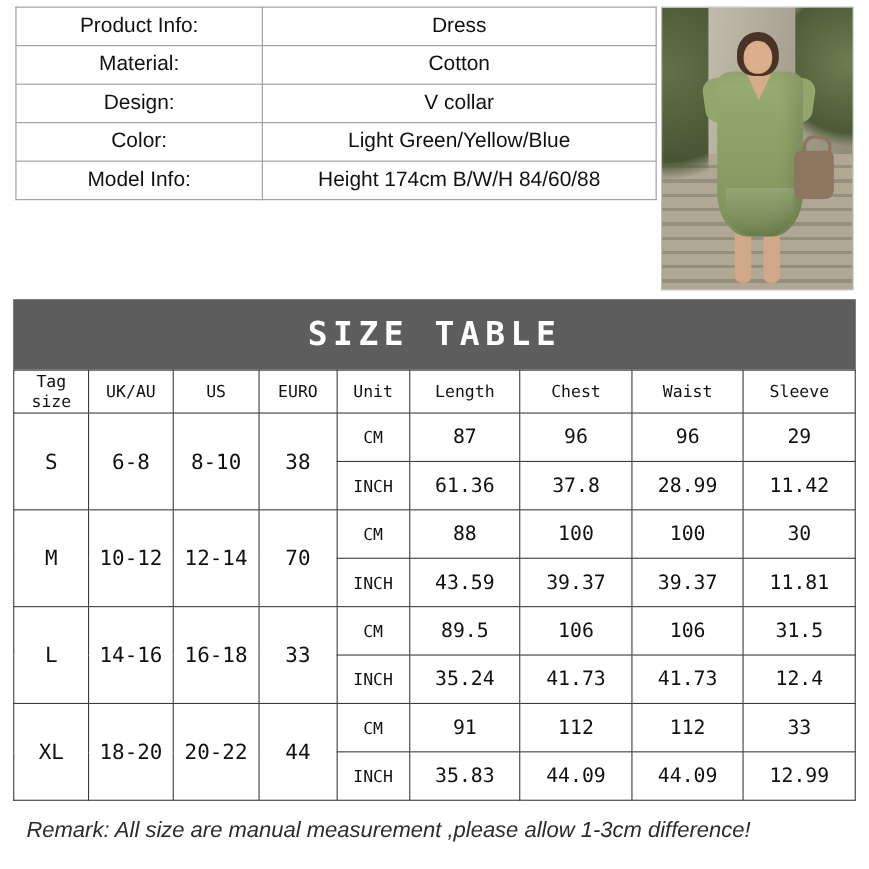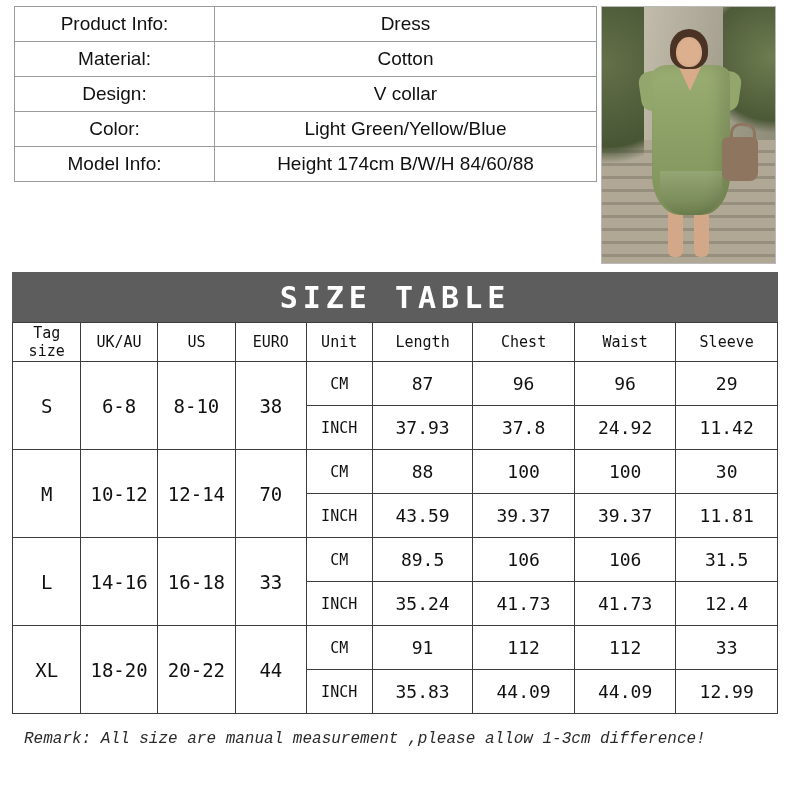--- a/index.html
+++ b/index.html
@@ -33,21 +33,21 @@
     border-collapse: collapse;
     width: 586px;
     table-layout: fixed;
   }
   .info-table tr {
     height: 35px;
   }
   .info-table td {
     border: 1px solid #9a9a9a;
     font-size: 19px;
-    padding: 0 12px;
+    padding: 0 24px;
     color: #111;
     font-weight: 400;
   }
   .info-table td.label {
     width: 175px;
     text-align: center;
     white-space: nowrap;
   }
   .info-table td.value {
     text-align: center;
@@ -169,21 +169,21 @@
     left: 8px; top: -14px;
     width: 20px; height: 18px;
     border: 3px solid #8d7560;
     border-bottom: none;
     border-radius: 10px 10px 0 0;
   }
 
   
   .size-title-bar {
     margin: 4px 12px 0 12px;
-    height: 50px;
+    height: 64px;
     background: #5d5d5d;
     color: #ffffff;
     display: flex;
     align-items: center;
     justify-content: center;
     font-family: "DejaVu Sans Mono", monospace;
     font-size: 30px;
     letter-spacing: 5px;
     font-weight: 700;
   }
@@ -225,24 +225,24 @@
   .col-unit { width: 66px; }
   .col-len { width: 100px; }
   .col-chest { width: 101px; }
   .col-waist { width: 101px; }
   .col-sleeve { width: 101px; }
   .size-table td.unit { font-size: 15px; }
 
   
   .remark {
     margin: 16px 0 0 24px;
-    font-size: 16px;
+    font-size: 20px;
     font-style: italic;
     color: #2b2b2b;
-    font-family: Liberation Mono, monospace;
+    font-family: Liberation Sans, sans-serif;
   }
 </style>
 </head>
 <body>
 
 <div class="page">
 
   <div class="top">
     <table class="info-table">
       <tbody>
@@ -322,23 +322,23 @@
         <td class="us" rowspan="2">8-10</td>
         <td class="euro" rowspan="2">38</td>
         <td class="unit">CM</td>
         <td>87</td>
         <td>96</td>
         <td>96</td>
         <td>29</td>
       </tr>
       <tr>
         <td class="unit">INCH</td>
-        <td>37.93</td>
+        <td>61.36</td>
         <td>37.8</td>
-        <td>24.92</td>
+        <td>28.99</td>
         <td>11.42</td>
       </tr>
 
       <tr>
         <td class="tag-size" rowspan="2">M</td>
         <td class="uk" rowspan="2">10-12</td>
         <td class="us" rowspan="2">12-14</td>
         <td class="euro" rowspan="2">70</td>
         <td class="unit">CM</td>
         <td>88</td>

